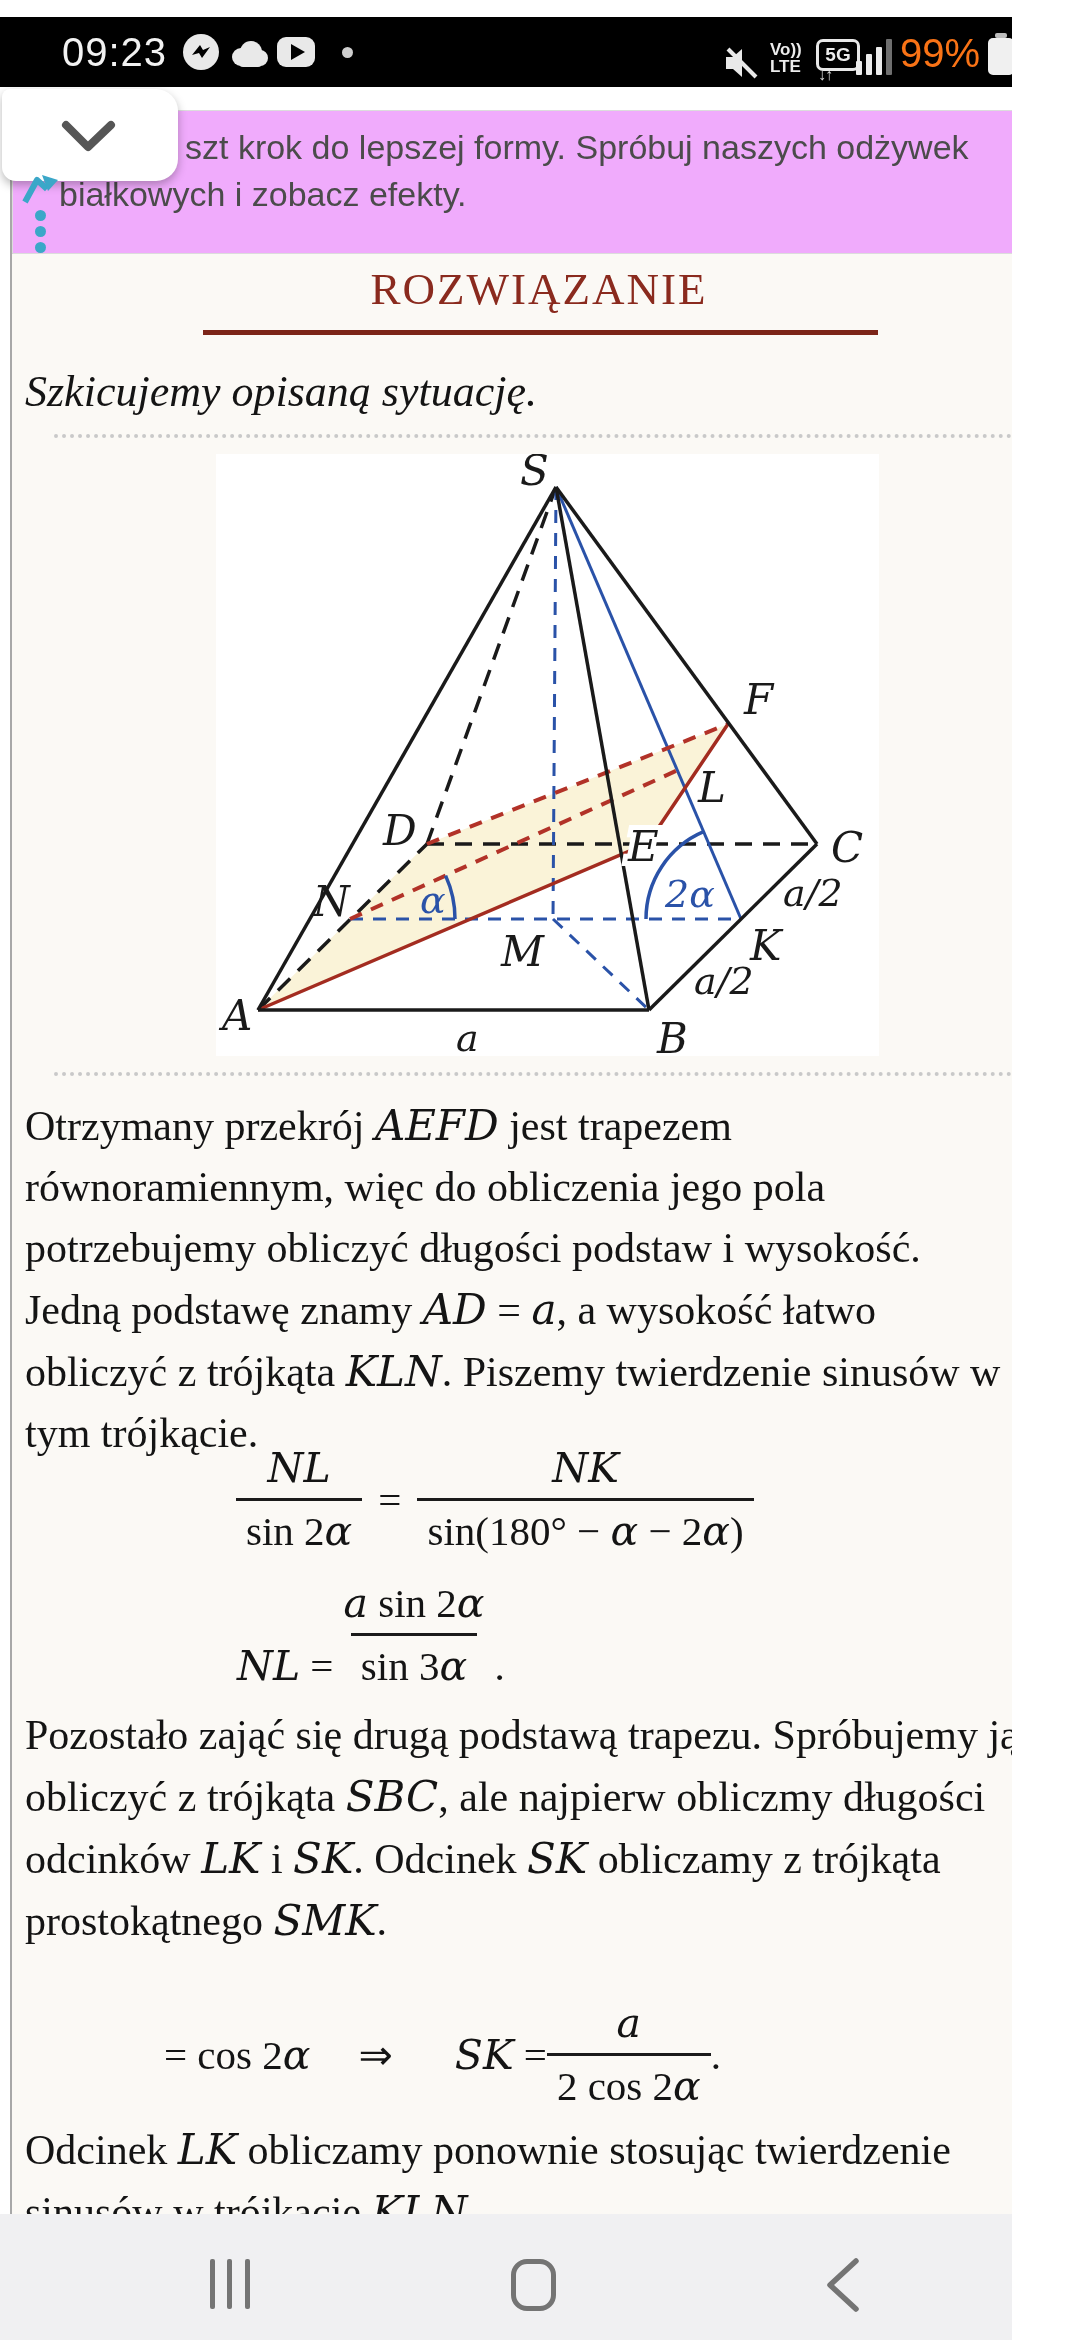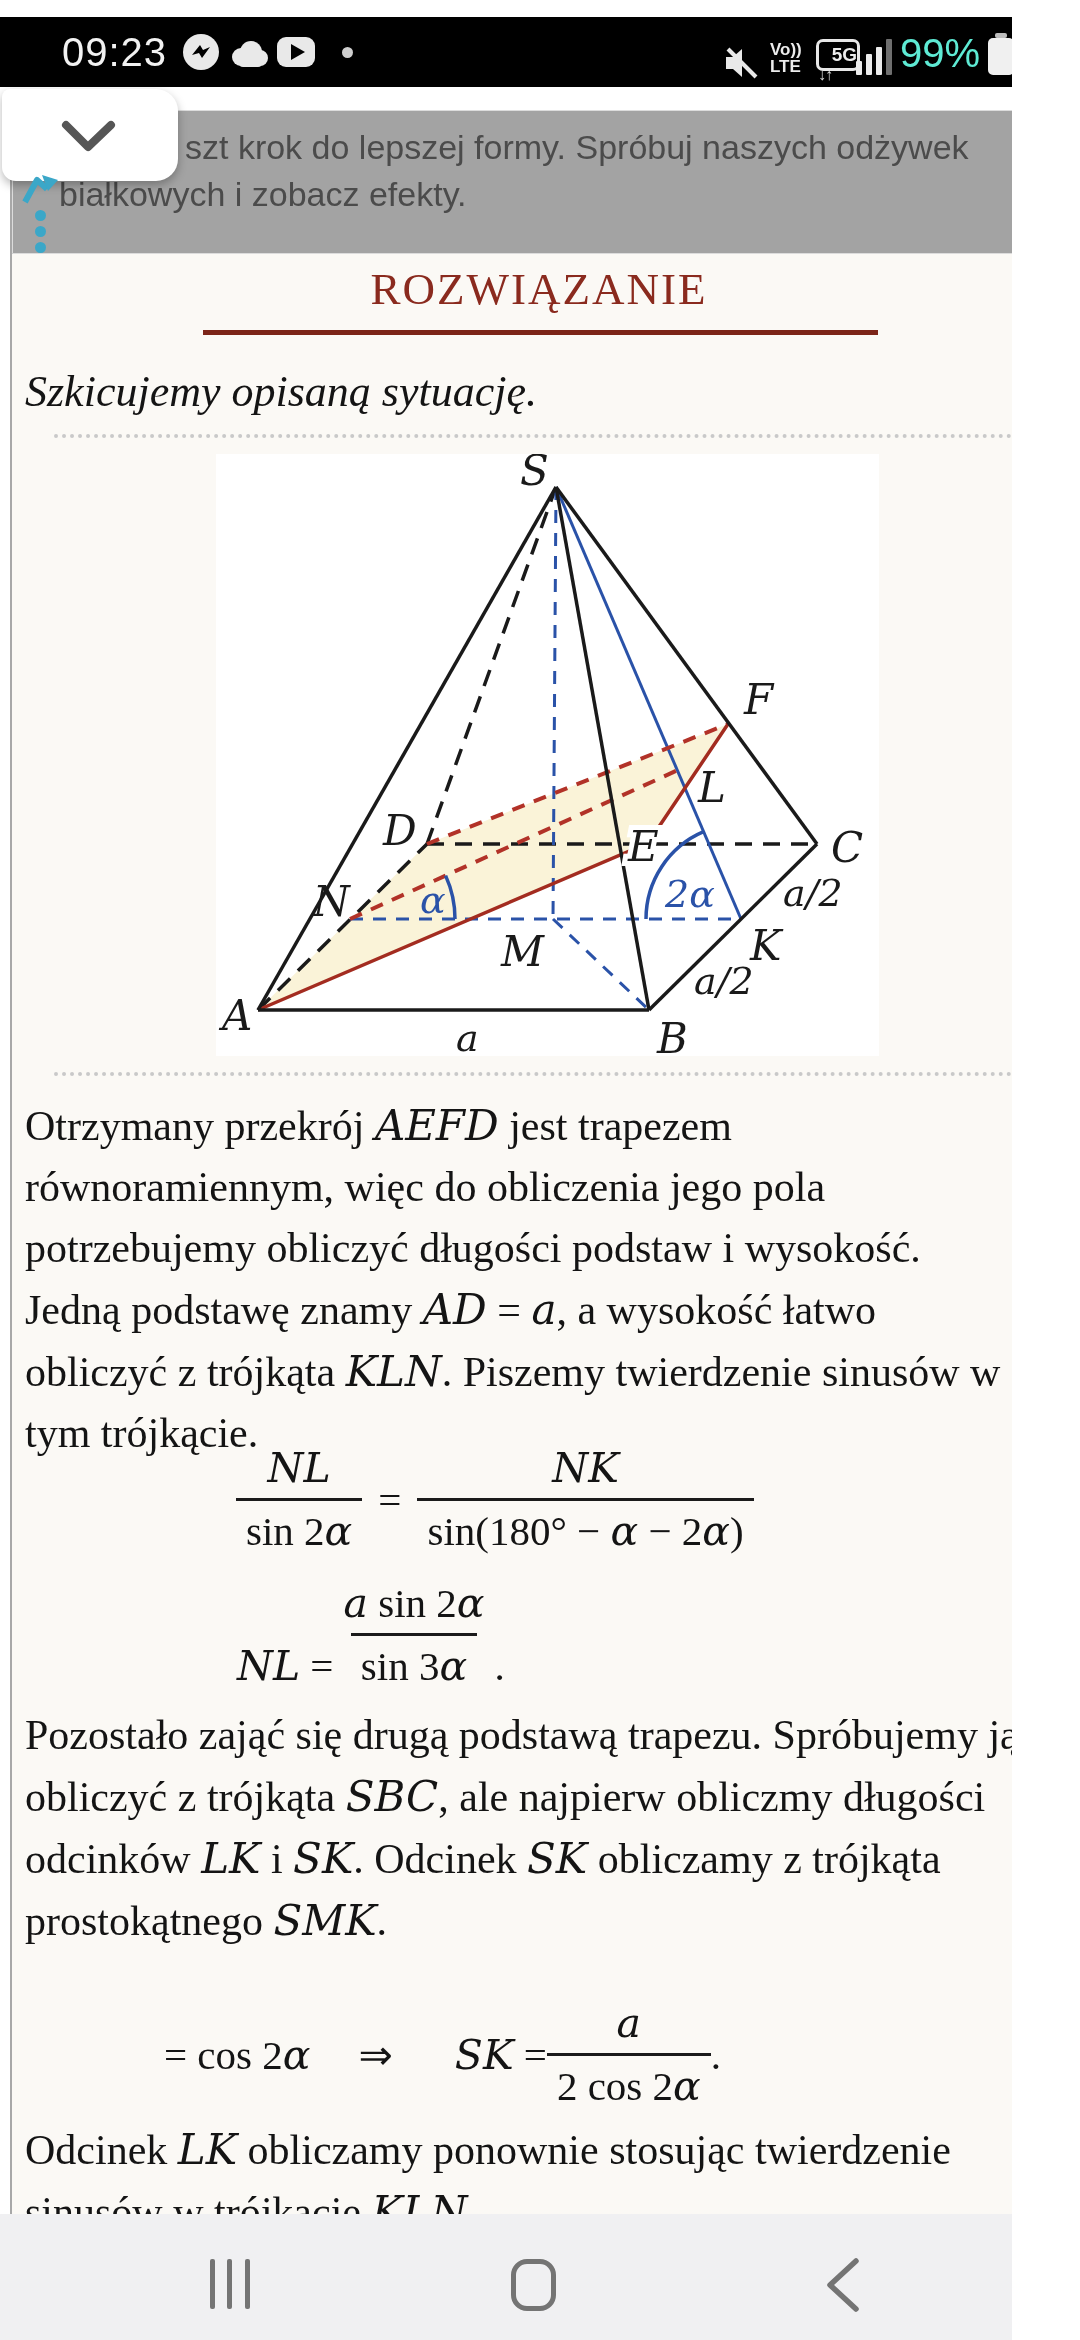--- a/index.html
+++ b/index.html
@@ -14,31 +14,31 @@
   .msgr{position:absolute;left:3px;top:17px;width:36px;height:36px;border-radius:50%;background:#e9e9e9;}
   .msgr svg{position:absolute;left:0;top:0;}
   .cloud-i{position:absolute;left:48px;top:24px;}
   .yt{position:absolute;left:97px;top:20px;width:38px;height:30px;border-radius:9px;background:#e9e9e9;}
   .yt .tri{position:absolute;left:14px;top:7px;width:0;height:0;border-left:14px solid #000;
            border-top:8px solid transparent;border-bottom:8px solid transparent;}
   .sb-dot{position:absolute;left:162px;top:30px;width:11px;height:11px;border-radius:50%;background:#cfcfcf;}
   .mute-i{position:absolute;left:722px;top:28px;}
   .volte{position:absolute;left:770px;top:24px;color:#ececec;font-size:17px;font-weight:bold;line-height:17px;letter-spacing:0;}
   .badge5g{position:absolute;left:816px;top:22px;width:38px;height:26px;border:3px solid #e8e8e8;border-radius:7px;
-           color:#ececec;font-size:19px;font-weight:bold;text-align:right;line-height:26px;}
+           color:#ececec;font-size:19px;font-weight:bold;text-align:center;line-height:26px;}
   .badge-arrows{position:absolute;left:818px;top:49px;color:#d8d8d8;font-size:16px;letter-spacing:-1px;}
   .sigbars{position:absolute;left:856px;top:0;height:70px;}
   .sigbars i{position:absolute;bottom:12px;width:6px;background:#ececec;border-radius:1px;}
-  .pct{position:absolute;left:900px;top:14px;font-size:40px;color:#5eead4;}
+  .pct{position:absolute;left:900px;top:14px;font-size:40px;color:#f97316;}
   .batt{position:absolute;left:988px;top:16px;width:26px;height:42px;}
   .batt .cap{position:absolute;left:7px;top:0;width:12px;height:5px;background:#bdbdbd;border-radius:2px;}
   .batt .body{position:absolute;left:0;top:5px;width:26px;height:37px;background:#f0f0f0;border-radius:5px;}
 
   
-  .adbanner{position:absolute;left:12px;top:93px;width:1054px;height:144px;background:#a3a3a3;
+  .adbanner{position:absolute;left:12px;top:93px;width:1054px;height:144px;background:#f0abfc;
             border:1px solid #dcdcdc;border-radius:22px 22px 0 0;box-sizing:border-box;}
   .ad-line1{position:absolute;left:172px;top:17px;font-size:34px;color:#4b4b4b;}
   .ad-line2{position:absolute;left:46px;top:64px;font-size:34px;color:#4b4b4b;}
   .pill{position:absolute;left:2px;top:72px;width:176px;height:92px;background:#fff;border-radius:8px 22px 22px 14px;
         box-shadow:0 4px 10px rgba(0,0,0,.28);}
   .share-i{position:absolute;left:22px;top:156px;}
   .kebab{position:absolute;left:35px;top:193px;}
   .kebab i{display:block;width:11px;height:11px;border-radius:50%;background:#3ba7c8;margin-bottom:5px;}
 
   

